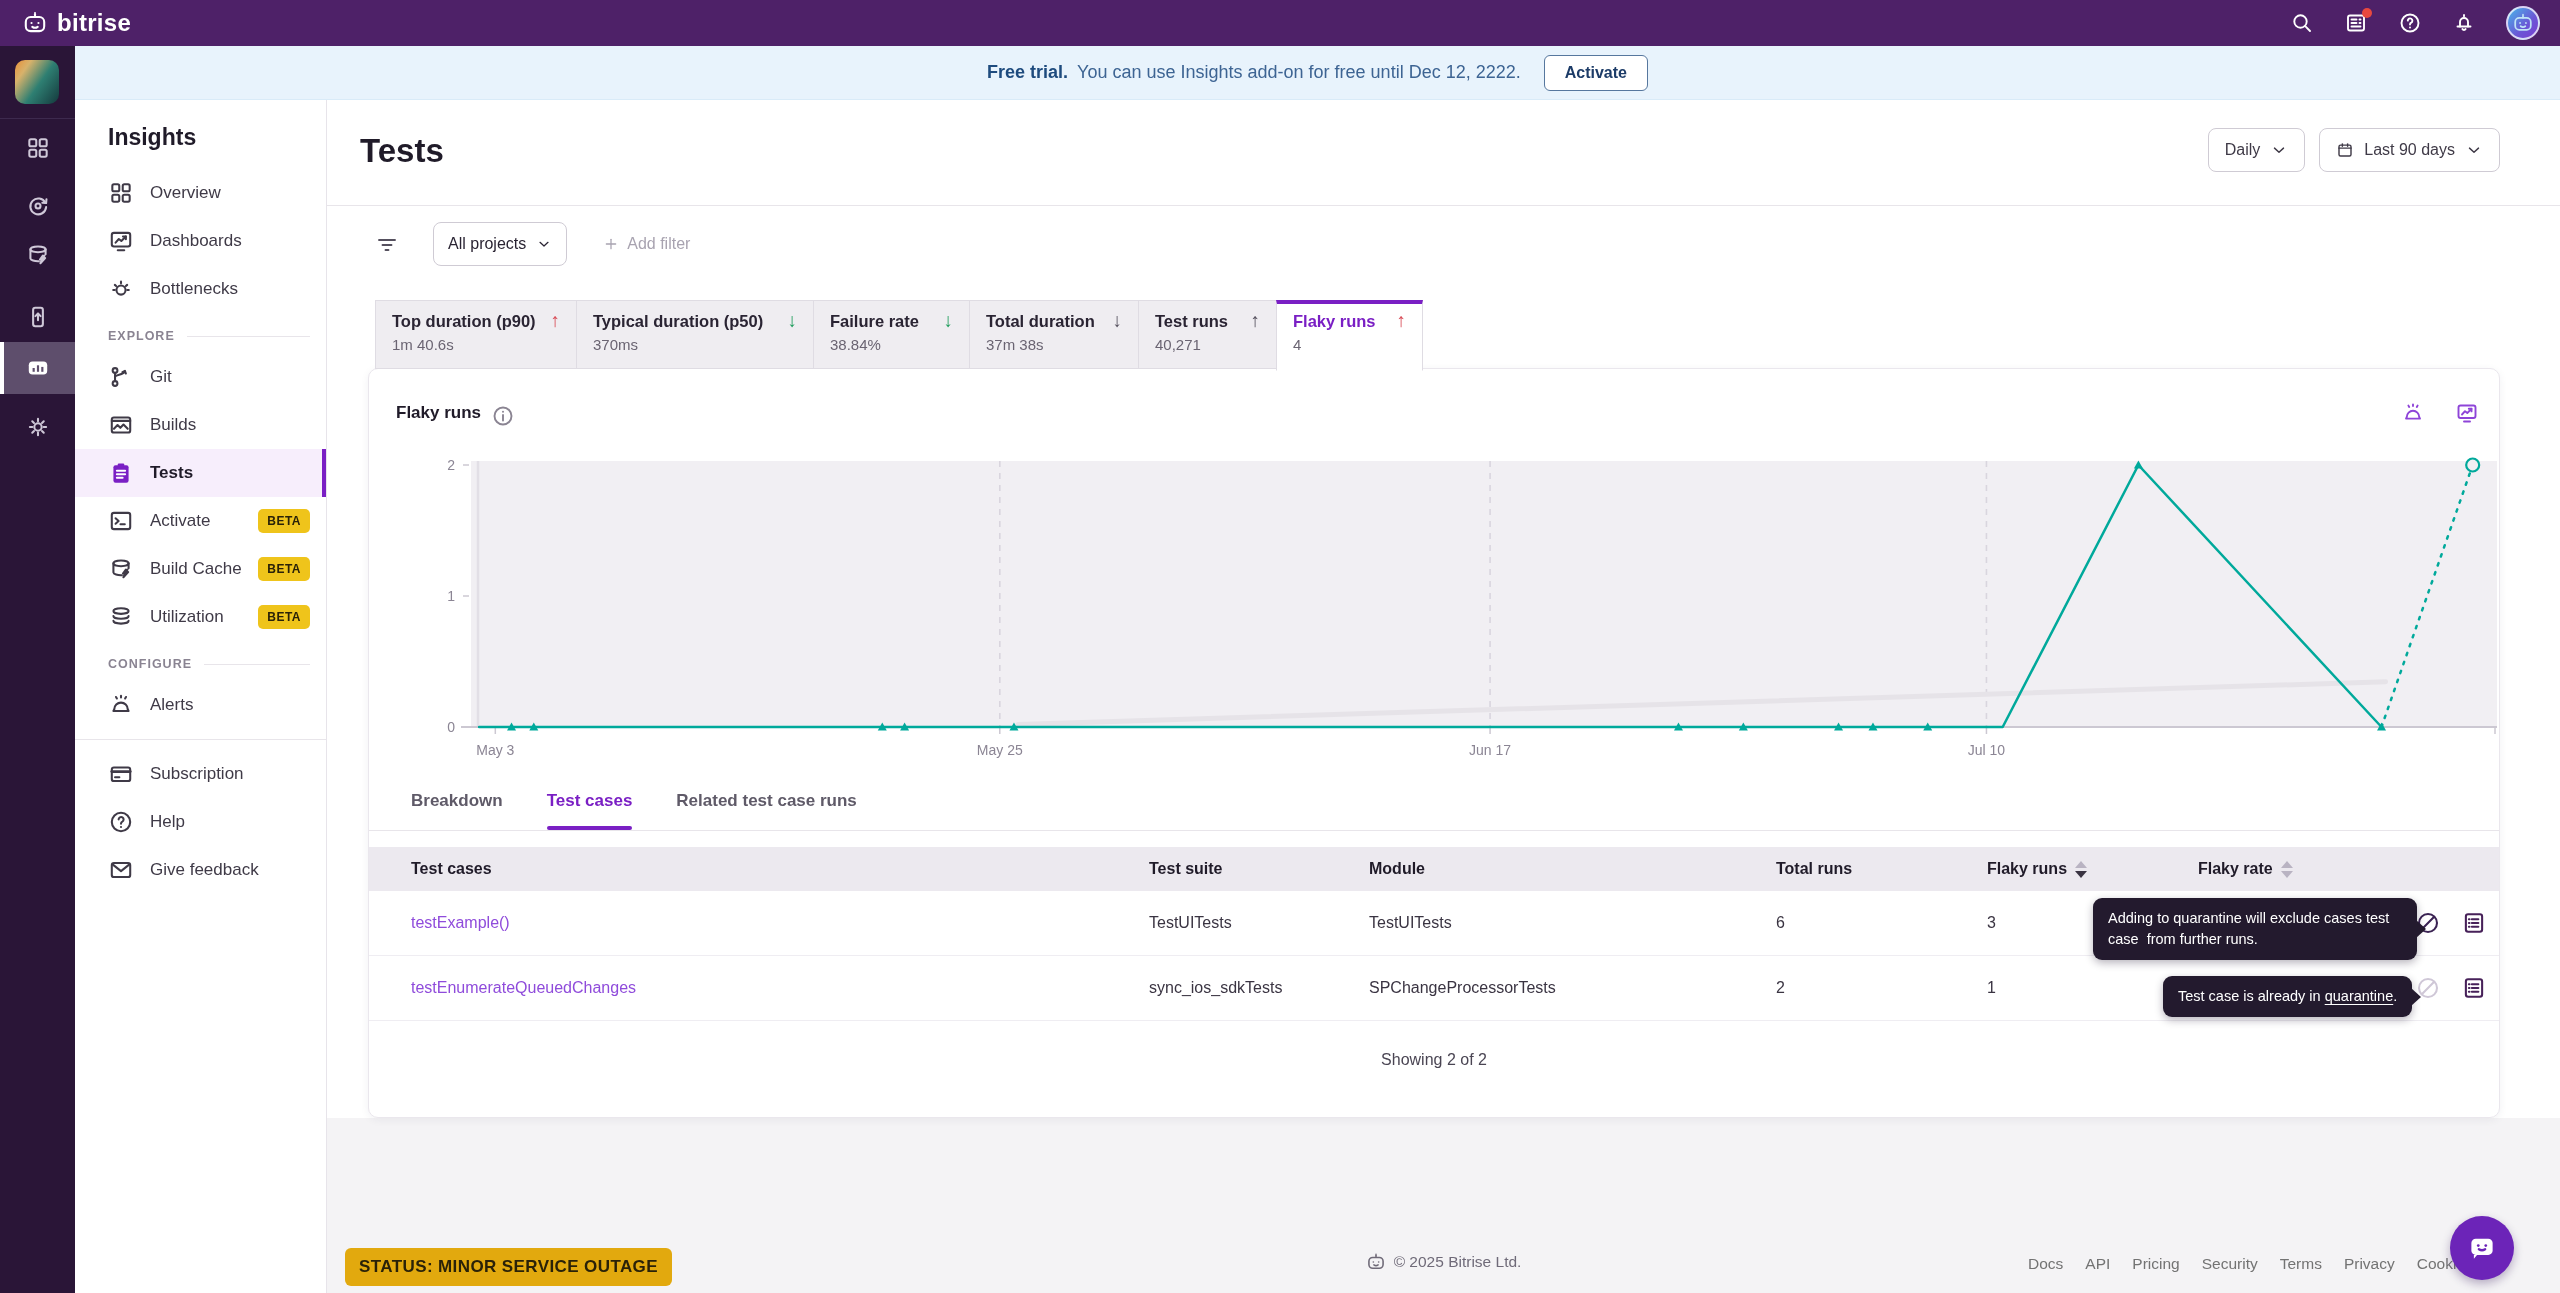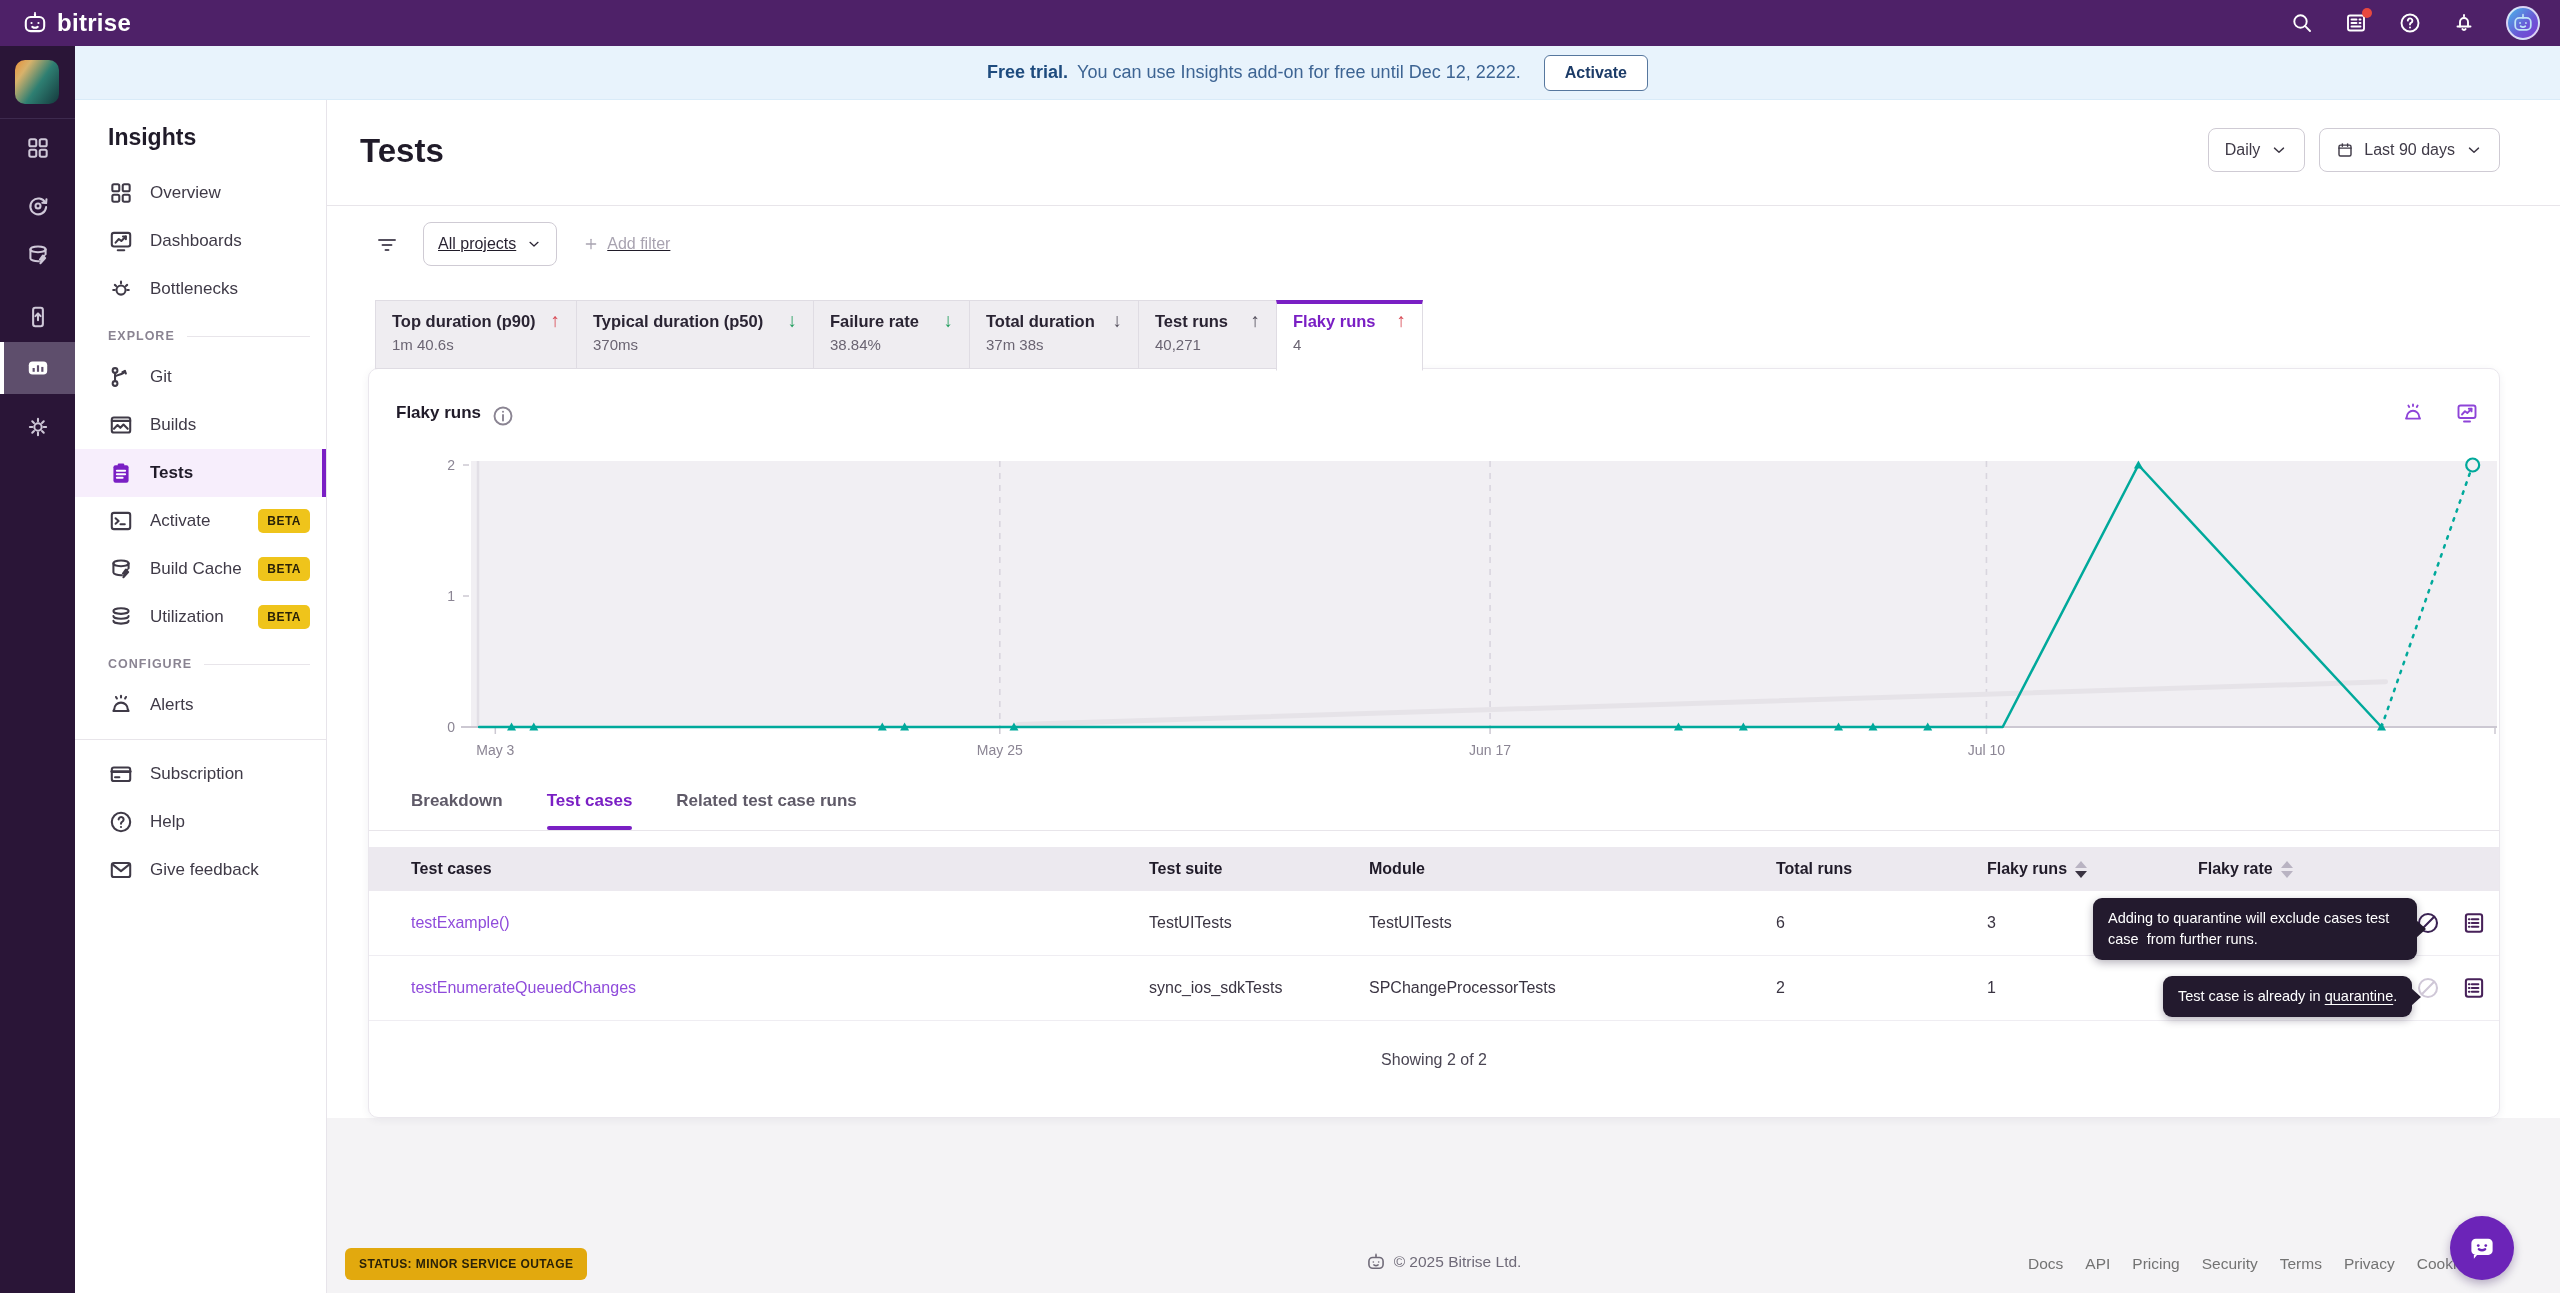--- a/index.html
+++ b/index.html
@@ -45,21 +45,21 @@
   .beta { margin-left:auto; margin-right:16px; background:#EFC41B; color:#2A2208; font-size:12px; font-weight:bold; letter-spacing:.5px; border-radius:5px; padding:5px 9px; }
 
   
   .main { position:absolute; top:100px; left:327px; right:0; bottom:0; background:#fff; }
   .main-lower { position:absolute; left:0; right:0; top:1018px; bottom:0; background:#F4F3F5; }
   .page-title { position:absolute; left:33px; top:32px; font-size:33px; font-weight:bold; }
   .controls { position:absolute; right:60px; top:28px; display:flex; gap:14px; }
   .ctl-btn { height:44px; display:flex; align-items:center; gap:10px; padding:0 16px; background:#fff; border:1px solid #CFCBD4; border-radius:8px; font-size:16px; color:#3F3A47; cursor:pointer; }
   .ctl-btn svg { width:18px; height:18px; color:#3F3A47; }
   .hdiv { position:absolute; left:0; right:0; top:105px; border-top:1px solid #E8E5EA; }
-  .filterbar { position:absolute; left:48px; top:122px; height:44px; display:flex; align-items:center; gap:26px;text-decoration:underline; }
+  .filterbar { position:absolute; left:48px; top:122px; height:44px; display:flex; align-items:center; gap:36px; }
   .filter-icon { color:#55505E; width:22px; height:22px; }
   .chip { height:44px; display:flex; align-items:center; gap:10px; padding:0 14px; border:1px solid #CFCBD4; border-radius:8px; font-size:16px; color:#2A2433; cursor:pointer; }
   .chip svg { width:16px; height:16px; }
   .add-filter { display:flex; align-items:center; gap:8px; color:#A8A3B0; font-size:16px; cursor:pointer; }
   .add-filter svg { width:16px; height:16px; }
 
   
   .metrics { position:absolute; left:48px; top:200px; display:flex; z-index:3; }
   .mtab { height:69px; background:#EFEDF1; border:1px solid #DFDCE3; margin-left:-1px; padding:9px 16px 0 16px; cursor:pointer; }
   .mtab:first-child { margin-left:0; }
@@ -99,21 +99,21 @@
   .sort.desc .dn { border-top-color:#3A3442; }
 
   
   .tooltip { position:absolute; background:#231A2E; color:#fff; border-radius:9px; font-size:14.5px; line-height:1.45; padding:10px 15px; z-index:15; box-shadow:0 3px 8px rgba(20,10,35,.3); }
   .tooltip::after { content:""; position:absolute; right:-9px; top:50%; margin-top:-9px; border-top:9px solid transparent; border-bottom:9px solid transparent; border-left:10px solid #231A2E; }
   .tt1 { left:1766px; top:798px; width:324px; }
   .tt2 { left:1836px; top:876px; white-space:nowrap; }
   .tt-link { text-decoration:underline; text-underline-offset:3px; cursor:pointer; }
 
   
-  .footer-status { position:absolute; left:18px; top:1148px; background:#E2A90E; color:#2A2208; font-size:12px; font-weight:bold; letter-spacing:.4px; border-radius:6px; padding:9px 14px; cursor:pointer; z-index:6; }
+  .footer-status { position:absolute; left:18px; top:1148px; background:#E2A90E; color:#2A2208; font-size:17px; font-weight:bold; letter-spacing:.4px; border-radius:6px; padding:9px 14px; cursor:pointer; z-index:6; }
   .footer-copy { position:absolute; left:0; right:0; top:1152px; display:flex; justify-content:center; align-items:center; gap:8px; color:#6F6A78; font-size:15.5px; z-index:6; }
   .footer-copy svg { width:20px; height:20px; color:#6F6A78; }
   .footer-links { position:absolute; right:95px; top:1155px; display:flex; gap:22px; font-size:15.5px; color:#737373; z-index:6; }
   .footer-links span { cursor:pointer; }
   .chat-fab { position:absolute; right:46px; top:1116px; width:64px; height:64px; border-radius:50%; background:#6C24B8; display:flex; align-items:center; justify-content:center; color:#fff; box-shadow:0 4px 10px rgba(40,10,80,.3); cursor:pointer; z-index:7; }
   .chat-fab svg { width:30px; height:30px; }
 </style>
 </head>
 <body>
 

